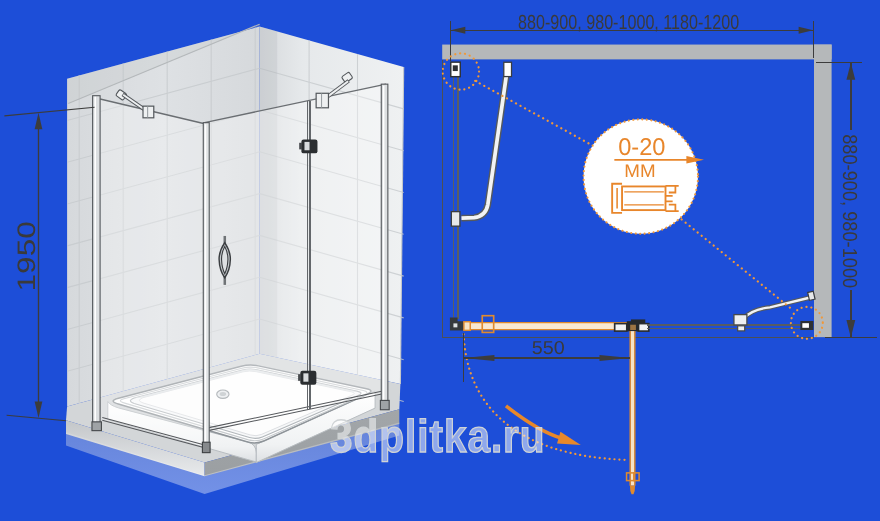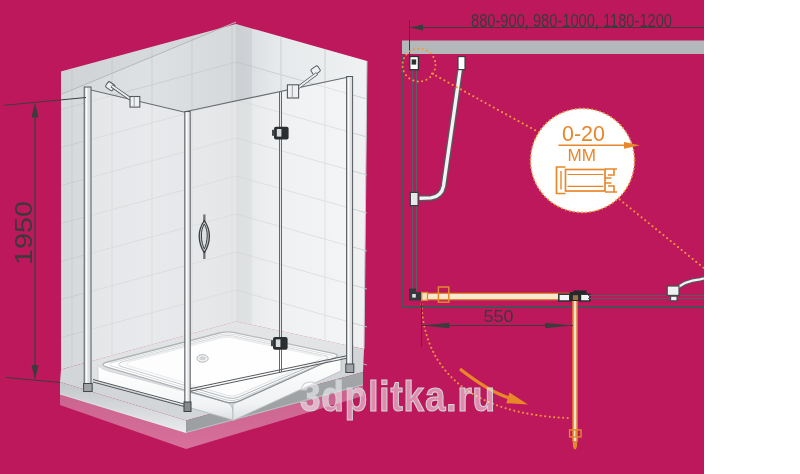--- a/index.html
+++ b/index.html
@@ -1,17 +1,17 @@
 <!DOCTYPE html>
 <html><head>
 <meta charset="utf-8">
 <style>
   html,body{margin:0;padding:0;background:#ffffff;}
   body{font-family:"Liberation Sans", sans-serif;}
-  #stage{position:relative;width:704px;height:474px;overflow:hidden;background:#be185d;}
+  #stage{position:relative;width:800px;height:474px;overflow:hidden;background:#1d4ed8;}
   svg{display:block;}
   text{font-family:"Liberation Sans", sans-serif;}
 </style>
 </head>
 <body>
 <div id="stage">
 <svg width="800" height="474" viewBox="0 0 800 474" xmlns="http://www.w3.org/2000/svg">
 <defs>
   <linearGradient id="lwall" x1="0" y1="0" x2="1" y2="0">
     <stop offset="0" stop-color="#d6d9dc"></stop>

